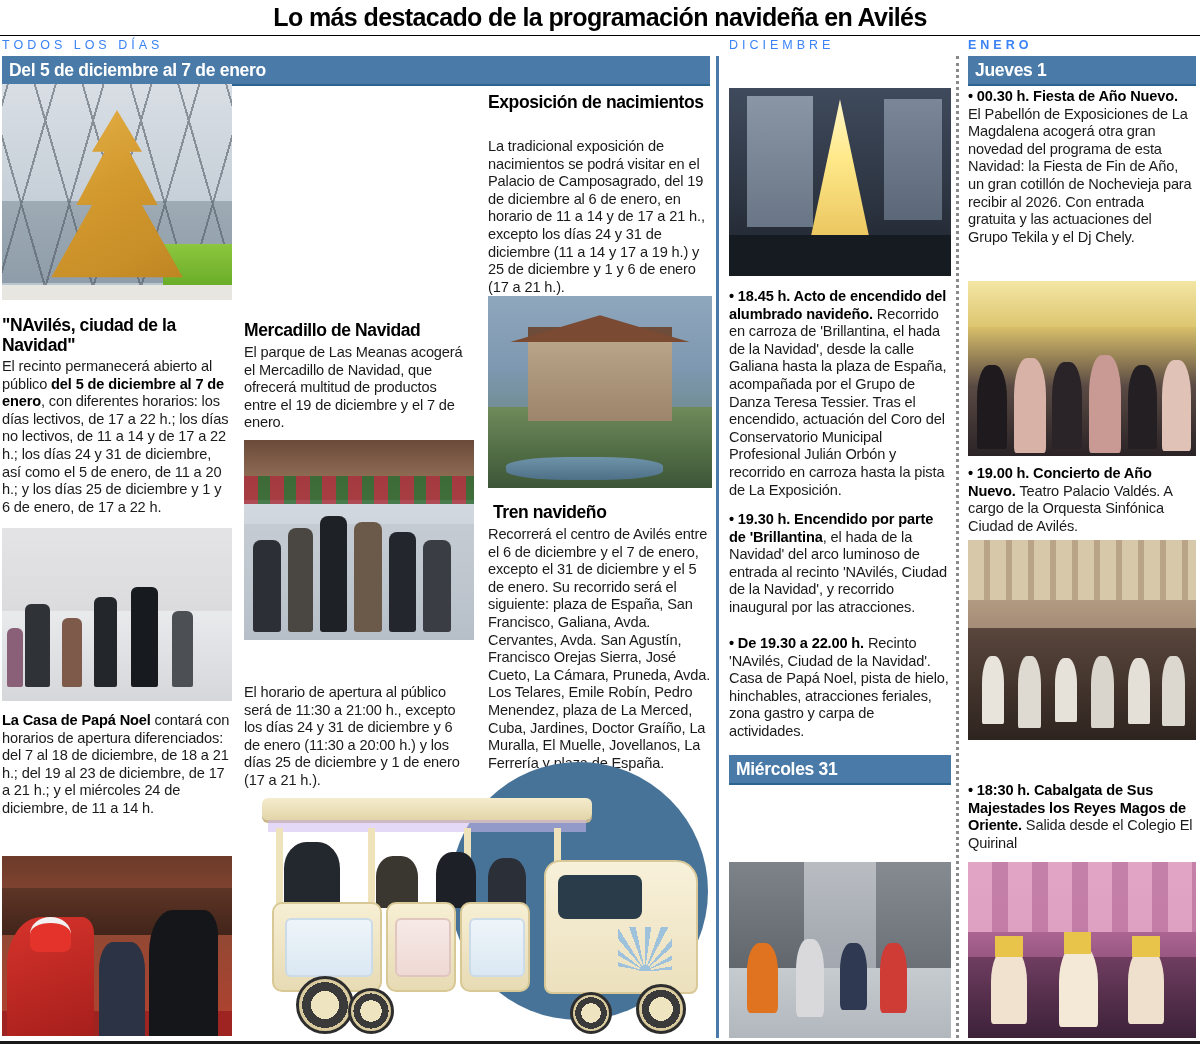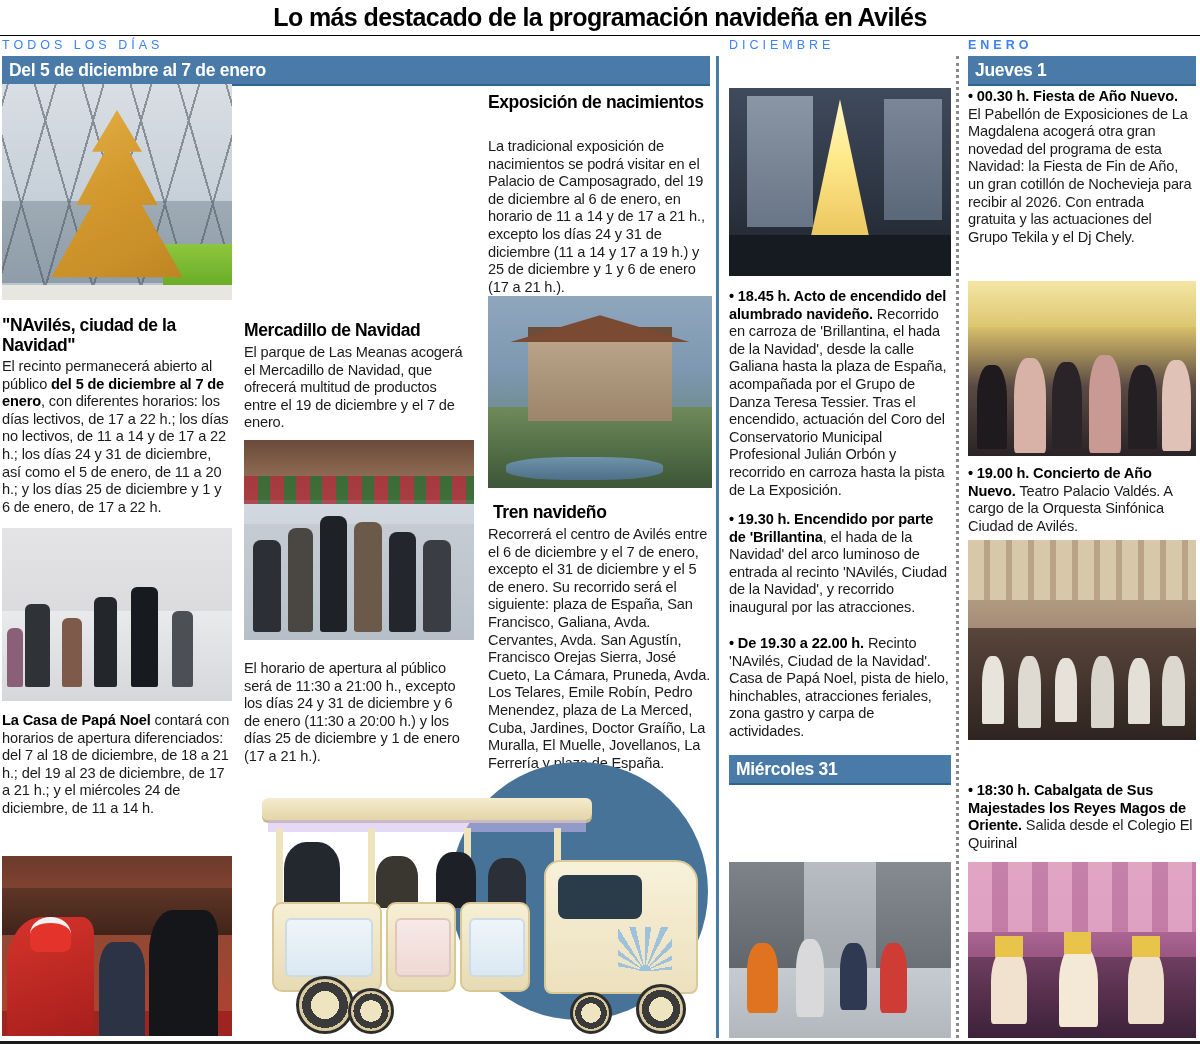--- a/index.html
+++ b/index.html
@@ -281,21 +281,21 @@
       <div class="flowers"></div>
       <div class="crowd"></div>
     <div class="f" style="left:4%;width:12%;height:46%;background:#2c2f35;"></div>
     <div class="f" style="left:19%;width:11%;height:52%;background:#4a4742;"></div>
     <div class="f" style="left:33%;width:12%;height:58%;background:#1e2126;"></div>
     <div class="f" style="left:48%;width:12%;height:55%;background:#6b5a4a;"></div>
     <div class="f" style="left:63%;width:12%;height:50%;background:#23262c;"></div>
     <div class="f" style="left:78%;width:12%;height:46%;background:#3a3d44;"></div>
   </div>
 
-  <div class="body" style="left:244px;top:660px;width:228px;">El horario de apertura al público será de 11:30 a 21:00 h., excepto los días 24 y 31 de diciembre y 6 de enero (11:30 a 20:00 h.) y los días 25 de diciembre y 1 de enero (17 a 21 h.).</div>
+  <div class="body" style="left:244px;top:684px;width:228px;">El horario de apertura al público será de 11:30 a 21:00 h., excepto los días 24 y 31 de diciembre y 6 de enero (11:30 a 20:00 h.) y los días 25 de diciembre y 1 de enero (17 a 21 h.).</div>
 
   <div class="h2" style="left:488px;top:92px;width:222px;">Exposición de nacimientos</div>
 
   <div class="body" style="left:488px;top:138px;width:224px;">La tradicional exposición de nacimientos se podrá visitar en el Palacio de Camposagrado, del 19 de diciembre al 6 de enero, en horario de 11 a 14 y de 17 a 21 h., excepto los días 24 y 31 de diciembre (11 a 14 y 17 a 19 h.) y 25 de diciembre y 1 y 6 de enero (17 a 21 h.).</div>
 
   <div class="photo" id="photo-nativity" style="left:488px;top:296px;width:224px;height:192px;">
     <div class="sky"></div>
       <div class="ground"></div>
       <div class="house"></div>
     <div class="roof"></div>

